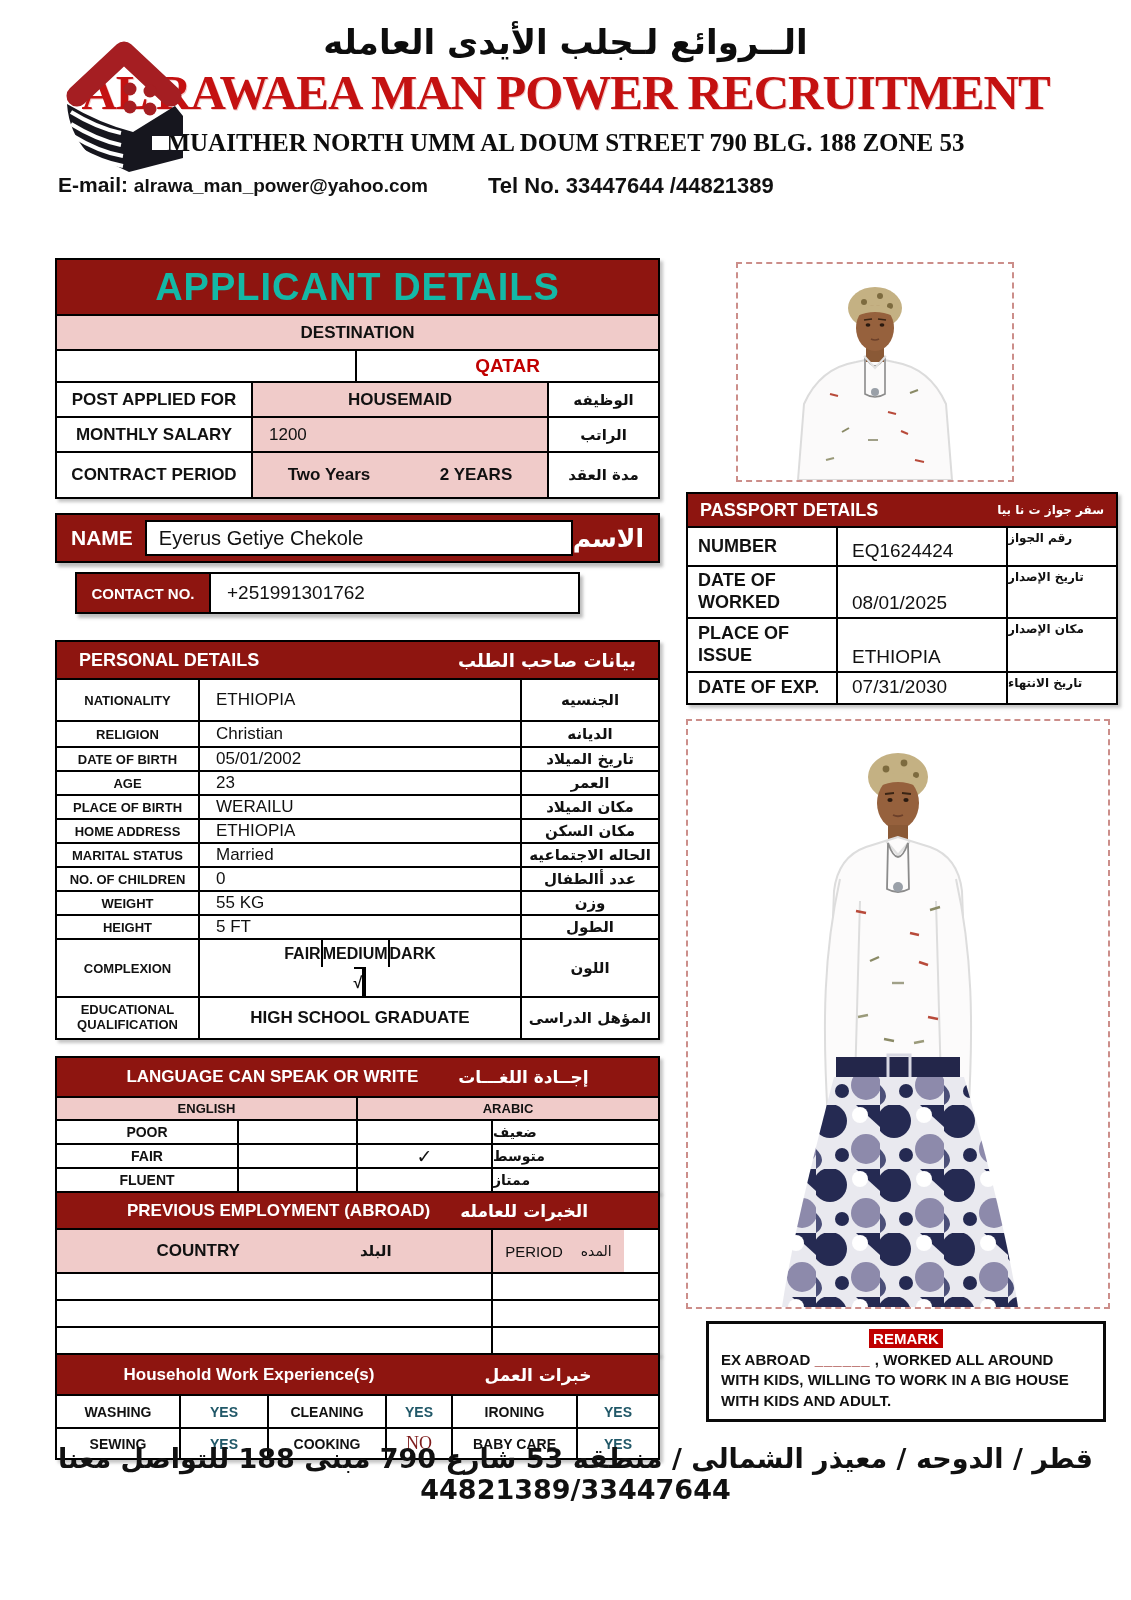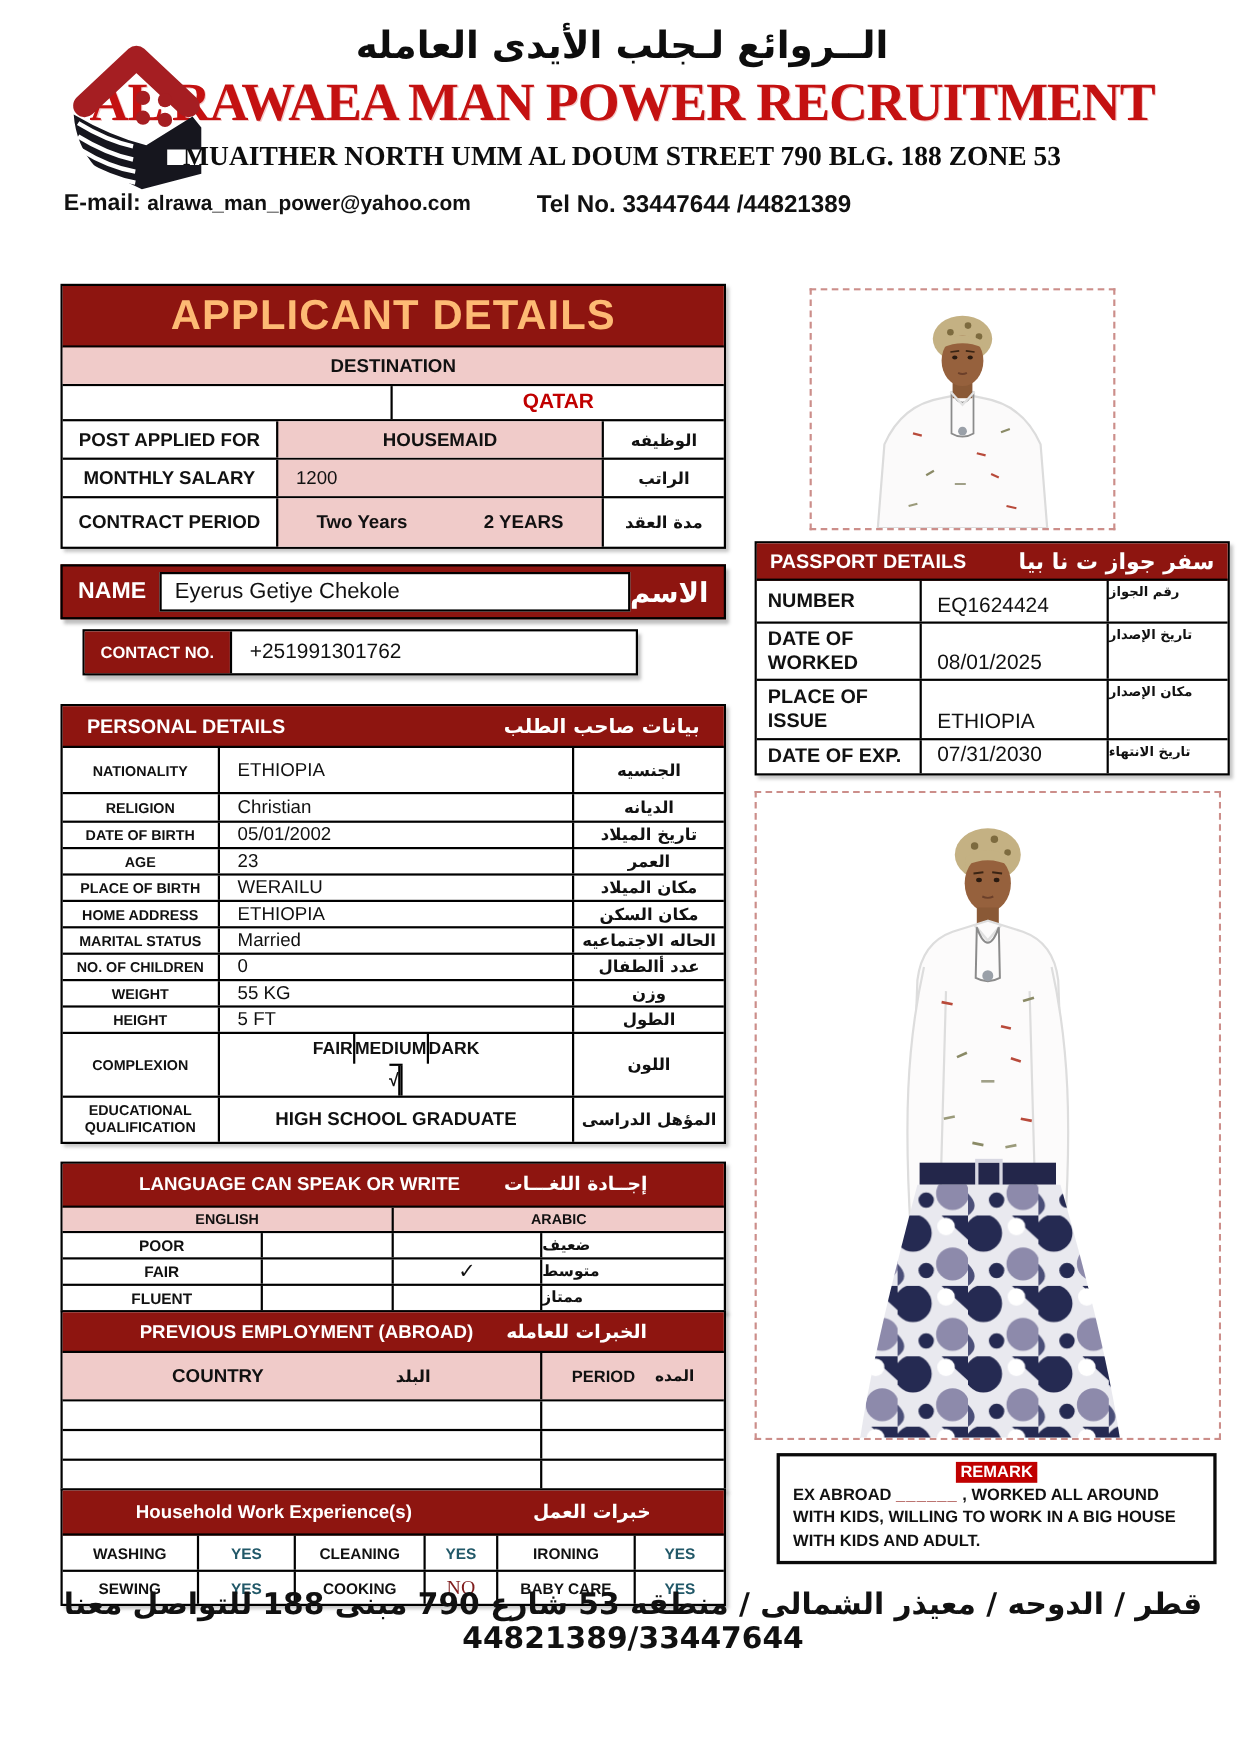--- a/index.html
+++ b/index.html
@@ -29,21 +29,21 @@
   
   .main { display:flex; padding-left:55px; align-items:flex-start; }
   .col-left { width:605px; flex:none; }
   .col-right { width:432px; flex:none; margin-left:26px; }
 
   .tbl { border:2px solid #000; background:#fff; box-shadow:3px 3px 3px rgba(90,90,90,.35); }
   .row { display:flex; align-items:stretch; }
   .row + .row { border-top:2px solid #000; }
   .cell { display:flex; align-items:center; justify-content:center; }
   .cell + .cell { border-left:2px solid #000; }
-  .maroon { background:#8E1510; color:#fdba74; }
+  .maroon { background:#8E1510; color:#14b8a6; }
   .pink { background:#F0CBC9; }
   .arlbl { font-weight:bold; font-size:15px; font-family:"DejaVu Sans", sans-serif; direction:rtl; }
 
   
   .app-title { height:56px; border-bottom:2px solid #000; display:flex; align-items:center; justify-content:center;
                font-size:38px; font-weight:bold; letter-spacing:1px; }
   .ref-row .cell { height:33px; font-size:17px; font-weight:bold; }
   .refv-row .cell { height:30px; }
   .qatar { color:#C00000; font-weight:bold; font-size:19px; }
   .app-row .cell { min-height:33px; }
@@ -95,40 +95,40 @@
   .lg-a { width:180px; font-weight:bold; font-size:14px; }
   .lg-b { width:119px; }
   .lg-c { width:135px; font-size:19px; }
   .lg-d { width:167px; justify-content:flex-end; padding-right:10px; font-weight:bold; font-size:14px; }
 
   
   .employment { margin-top:-2px; }
   .employment .sec-head { height:37px; font-size:17px; border-bottom:2px solid #000; justify-content:center; gap:30px; }
   .emp-head { height:42px; }
   .emp-country { width:434px; gap:120px; font-weight:bold; font-size:17px; }
-  .emp-period { width:167px; gap:18px; font-weight:bold; font-size:15px;align-items:center; }
+  .emp-period { width:133px; gap:18px; font-weight:normal; font-size:15px;align-items:center; }
   .emp-row { height:27px; }
   .emp-c1 { width:434px; } .emp-c2 { width:167px; }
 
   
   .household { margin-top:-2px; }
   .household .sec-head { height:41px; font-size:17px; border-bottom:2px solid #000; justify-content:center; gap:110px; }
   .hw-row { height:31px; }
   .hw-lab { font-weight:bold; font-size:14px; }
   .hw-val { font-weight:bold; font-size:14px; color:#215868; }
   .hw-val.no { color:#7f1d1d; font-weight:normal; font-size:18px;font-family:Liberation Serif, serif; }
   .hw-1 { width:122px; } .hw-2 { width:88px; } .hw-3 { width:118px; }
   .hw-4 { width:66px; } .hw-5 { width:125px; } .hw-6 { width:82px; }
 
   
   .photo-box { border:2px dashed #cc8e8a; background:#fff; }
   .portrait-box { width:278px; height:220px; margin-left:50px; margin-top:4px; }
   .passport { margin-top:10px; }
   .passport .sec-head { height:34px; font-size:18px; border-bottom:2px solid #000; padding:0 12px; }
-  .passport .sec-head .ar { font-size:20px; }
+  .passport .sec-head .ar { font-size:12px; }
   .pp-lab { width:148px; font-weight:bold; font-size:18px; justify-content:flex-start; padding-left:10px; line-height:1.2; }
   .pp-val { width:170px; justify-content:flex-start; padding-left:14px; font-size:19px; align-items:flex-end; padding-bottom:3px; }
   .pp-ara { width:104px; align-items:flex-start; justify-content:flex-end; padding:3px 6px 0 0; font-size:12px; }
   .pp-r1 { height:37px; } .pp-r2 { height:52px; } .pp-r3 { height:54px; } .pp-r4 { height:32px; }
   .fullbody-box { width:424px; height:590px; margin-top:14px; }
   .remark-box { margin-top:12px; margin-left:20px; width:400px; border:3px solid #0a0a0a; padding:6px 12px 8px; }
   .remark-title { text-align:center; margin-bottom:2px; }
   .remark-title span { background:#C00000; color:#fff; font-weight:bold; font-size:15px; padding:1px 4px; }
   .remark-text { font-weight:bold; font-size:15px; line-height:1.35; }
   .remark-blank { color:#8E1510; letter-spacing:1px; }

